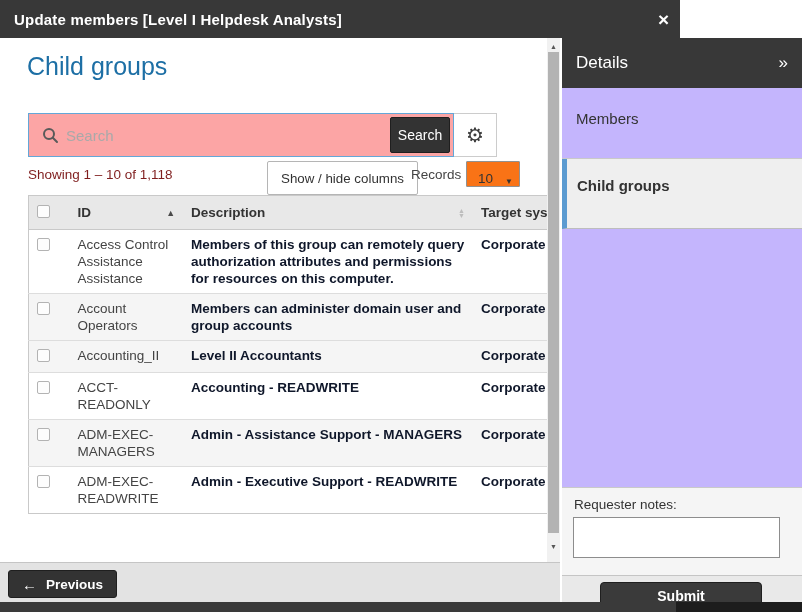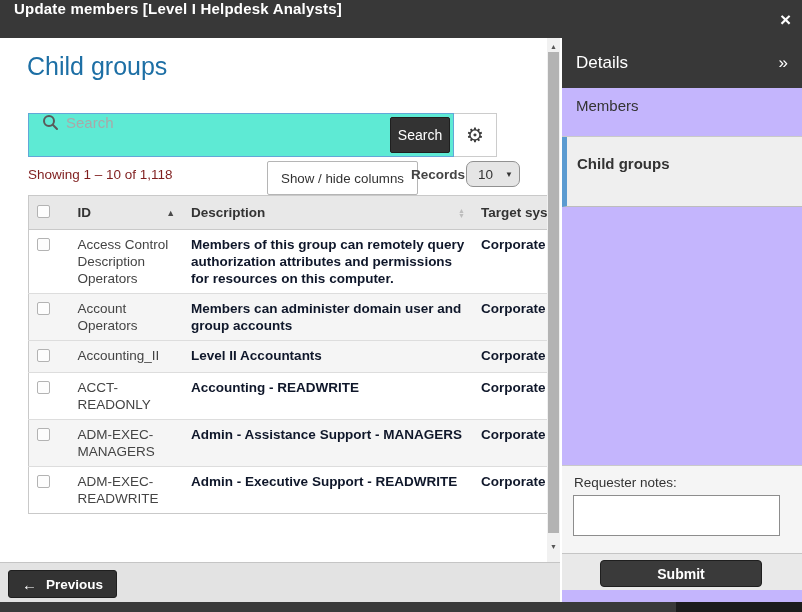--- a/index.html
+++ b/index.html
@@ -6,38 +6,38 @@
   html,body { width:802px; height:612px; }
   body {
     position: relative;
     font-family: "Liberation Sans", sans-serif;
     background: #ffffff;
     overflow: hidden;
     color: #444;
   }
   
   .titlebar {
-    position:absolute; left:0; top:0; width:802px; height:38px;
-    background:#383838; color:#fff; display:flex; align-items:flex-start;
+    position:absolute; left:0; top:0; width:680px; height:38px;
+    background:#383838; color:#fff; display:flex; align-items:center;
   }
   .titlebar .title { margin-left:14px; font-weight:bold; font-size:15px; letter-spacing:.2px; }
   .titlebar .close {
     position:absolute; right:11px; top:0; height:38px; display:flex; align-items:center;
     font-size:19px; font-weight:bold; cursor:pointer; line-height:1;
   }
   
   .main {
     position:absolute; left:0; top:38px; width:547px; height:524px;
     background:#fff; overflow:hidden;
   }
   .heading { position:absolute; left:27px; top:14px; font-size:25px; color:#1d6fa5; font-weight:normal; }
   .search-row { position:absolute; left:28px; top:75px; height:44px; display:flex; }
   .search-input {
-    width:426px; height:44px; border:1px solid #63a7d8; background:#5eead4;
-    position:relative; display:flex; align-items:flex-start;
+    width:426px; height:44px; border:1px solid #63a7d8; background:#fca5a5;
+    position:relative; display:flex; align-items:center;
   }
   .mag { margin-left:13px; display:flex; align-items:center; }
   .search-field {
     border:none; outline:none; font-family:"Liberation Sans",sans-serif;
     font-size:15px; color:#444; margin-left:7px; width:290px; background:transparent;
   }
   .search-field::placeholder { color:#a9a9a9; opacity:1; }
   .search-btn {
     position:absolute; right:3px; top:3px; height:36px; width:60px;
     background:#333333; border:1px solid #1f1f1f; border-radius:2px;
@@ -48,25 +48,25 @@
     display:flex; align-items:center; justify-content:center; font-size:20px; color:#3c3c3c; cursor:pointer;
   }
   
   .controls { position:absolute; left:28px; top:123px; width:492px; height:27px; font-size:13.5px; }
   .showing { position:absolute; left:0; top:6px; color:#7f1d1d; }
   .showhide-btn {
     position:absolute; left:239px; top:0; height:26px; padding:16px 13px;
     background:#fff; border:1px solid #b5b5b5; border-radius:2px; color:#333;
     display:flex; align-items:center; cursor:pointer; white-space:nowrap;
   }
-  .records-label { position:absolute; left:383px; top:6px; color:#444;font-weight:bold; }
+  .records-label { position:absolute; left:383px; top:6px; color:#444; }
   .records-select {
     position:absolute; left:438px; top:0; width:54px; height:26px;
-    border:1px solid #919191; background:#e5e5e5; border-radius:7px;
-    display:flex; align-items:center; cursor:pointer; color:#333;
+    border:1px solid #919191; background:#f97316; border-radius:1px;
+    display:flex; align-items:flex-end; cursor:pointer; color:#333;
   }
   .records-select .val { margin-left:11px; }
   .records-select .arrow { margin-left:auto; margin-right:6px; font-size:8px; color:#333; }
   
   table.groups {
     position:absolute; left:28px; top:157px; width:583px;
     border-collapse:collapse; font-size:13.5px;
     border:1px solid #c9c9c9;
   }
   table.groups th {
@@ -102,21 +102,21 @@
   .vs-down { bottom:10px; }
   .vs-thumb { position:absolute; left:1px; top:14px; width:11px; height:481px; background:#b3b3b3; cursor:pointer; }
   
   .sidebar { position:absolute; left:562px; top:38px; width:240px; height:564px; background:#c4b5fd; }
   .sb-header {
     height:50px; background:#383838; color:#fff; display:flex; align-items:center;
     padding:0 14px; font-size:17px;
   }
   .sb-header .chev { margin-left:auto; font-size:17px; cursor:pointer; }
   .sb-item { border-bottom:1px solid #c9c9c9; font-size:15px; color:#333; cursor:pointer; }
-  .sb-item.members { height:49px; padding:9px 14px 0 14px; }
+  .sb-item.members { height:71px; padding:22px 14px 0 14px; }
   .sb-item.active {
     height:70px; padding:18px 14px 0 10px; background:#efefef;
     border-left:5px solid #5b9bd1; font-weight:bold; border-bottom:1px solid #bdbdbd;
   }
   .sb-fill { height:259px; border-bottom:1px solid #c9c9c9; }
   .sb-notes { height:87px; background:#f5f5f5; position:relative; }
   .sb-notes label { position:absolute; left:12px; top:9px; font-size:13.5px; color:#333; }
   .sb-notes textarea {
     position:absolute; left:11px; top:29px; width:207px; height:41px;
     border:1px solid #8d8d8d; background:#fff; resize:none; outline:none;
@@ -213,21 +213,21 @@
                 <span>▲</span>
                 <span>▼</span>
               </span>
             </span>
         </th>
       </tr>
     </thead>
     <tbody>
       <tr class="odd">
         <td><span class="cb"></span></td>
-        <td class="id-cell">Access Control Description Operators</td>
+        <td class="id-cell">Access Control Assistance Assistance</td>
         <td><a class="lnk">Members of this group can remotely query authorization attributes and permissions for resources on this computer.</a></td>
         <td><a class="lnk">Corporate</a></td>
       </tr>
       <tr class="even">
         <td><span class="cb"></span></td>
         <td class="id-cell">Account Operators</td>
         <td><a class="lnk">Members can administer domain user and group accounts</a></td>
         <td><a class="lnk">Corporate</a></td>
       </tr>
       <tr class="even">

